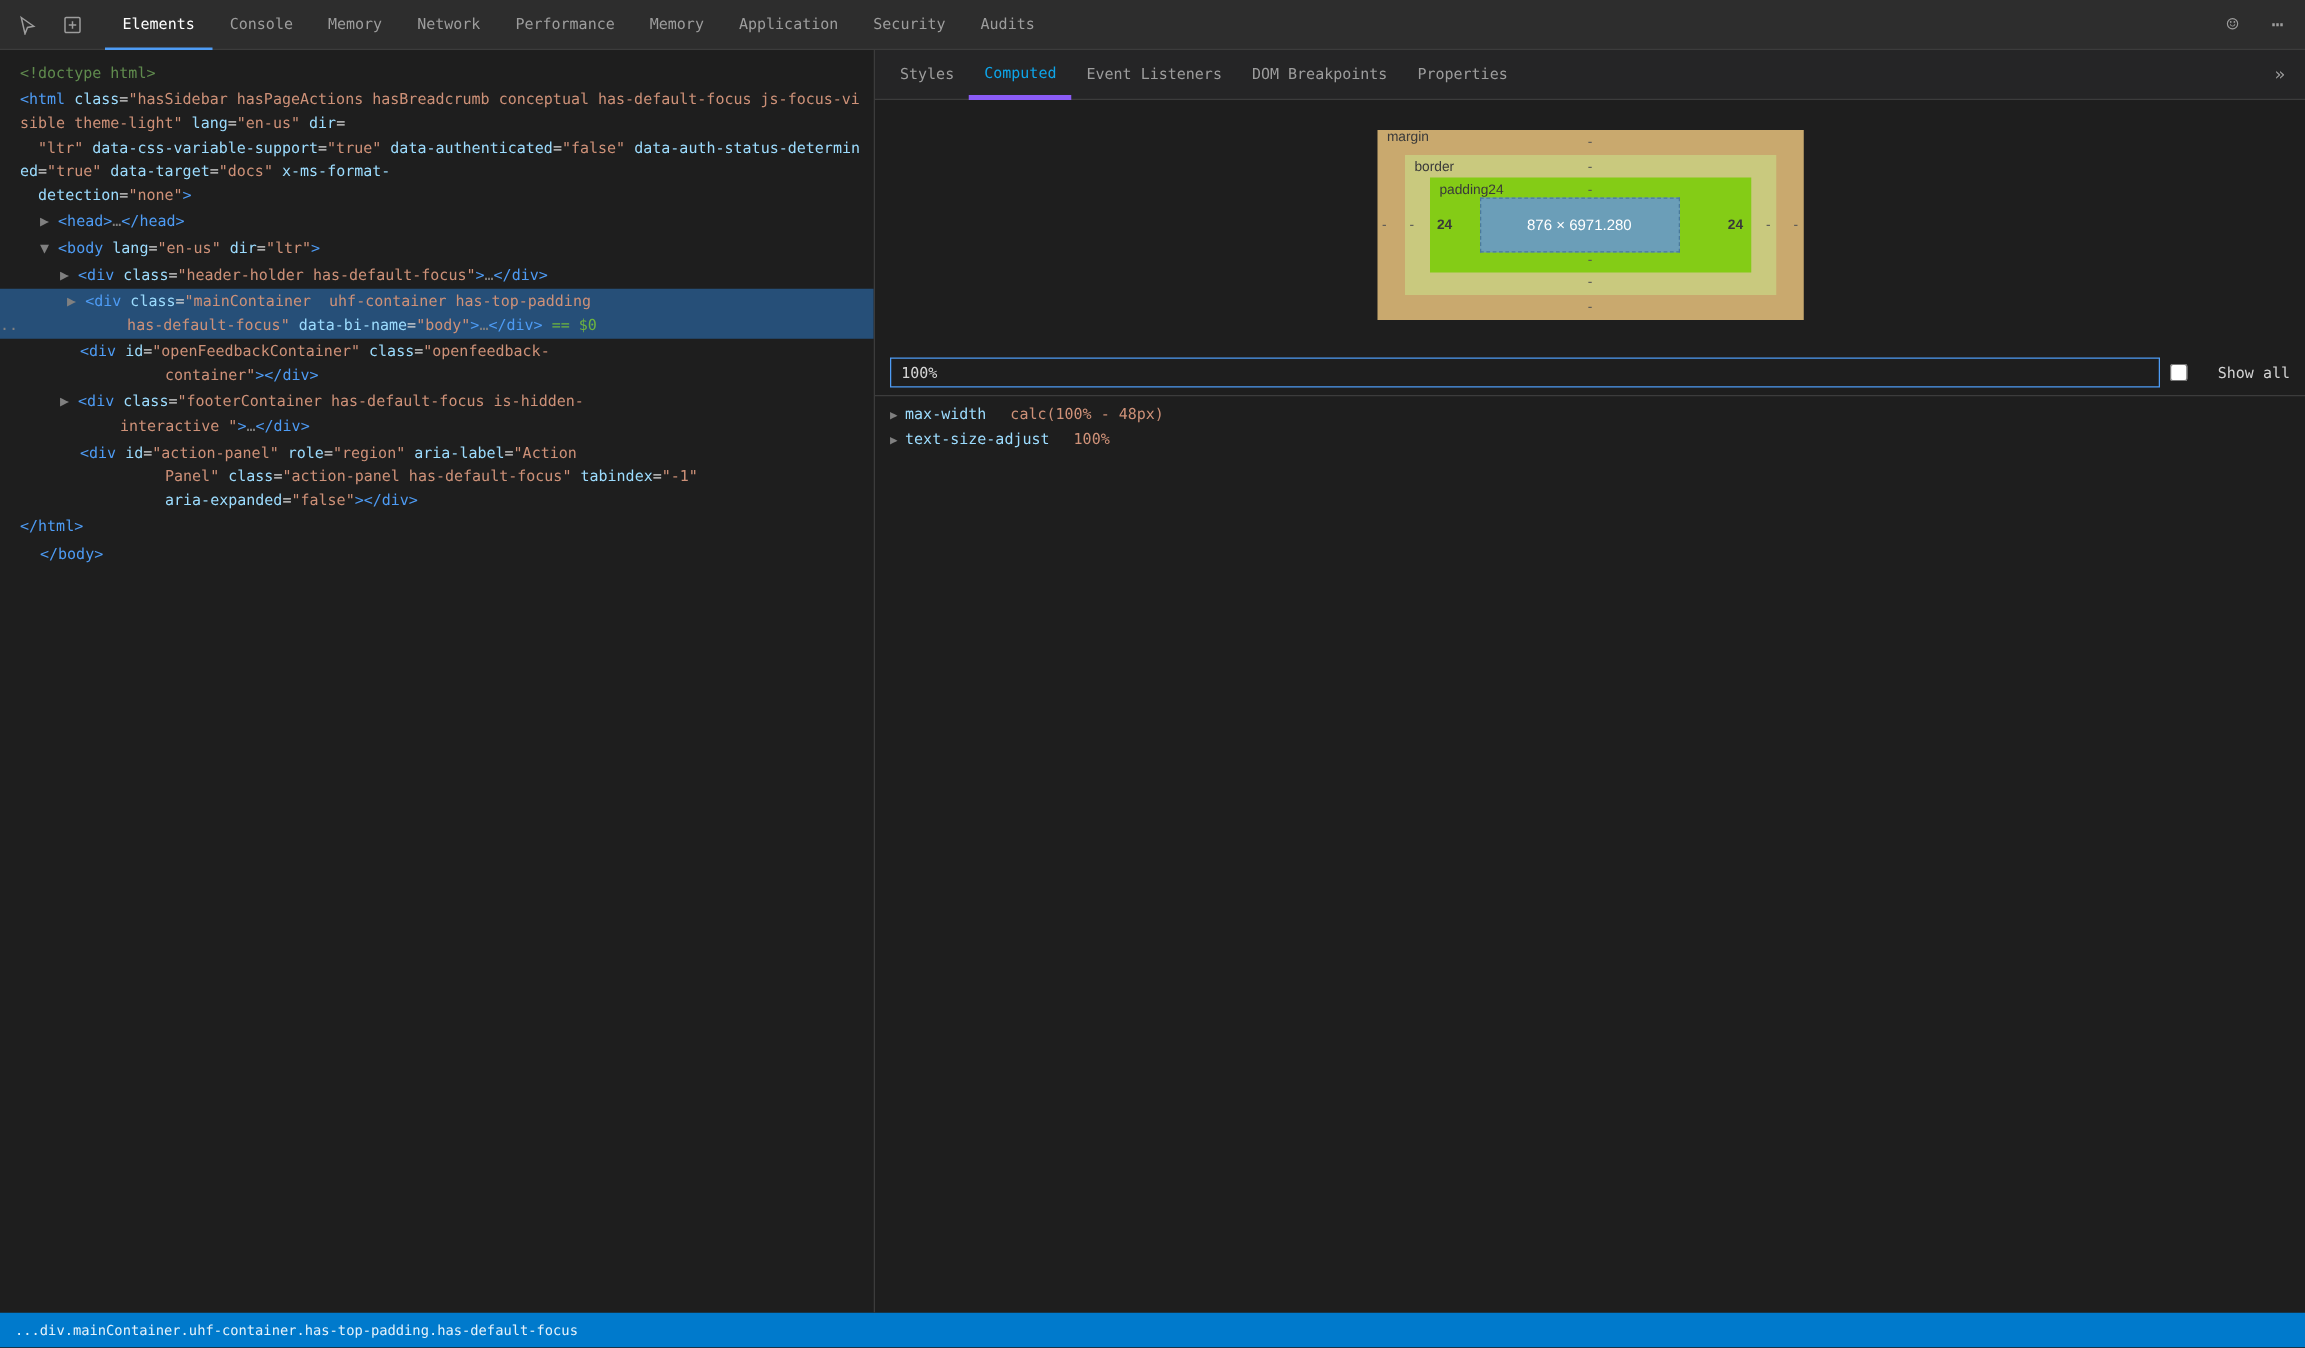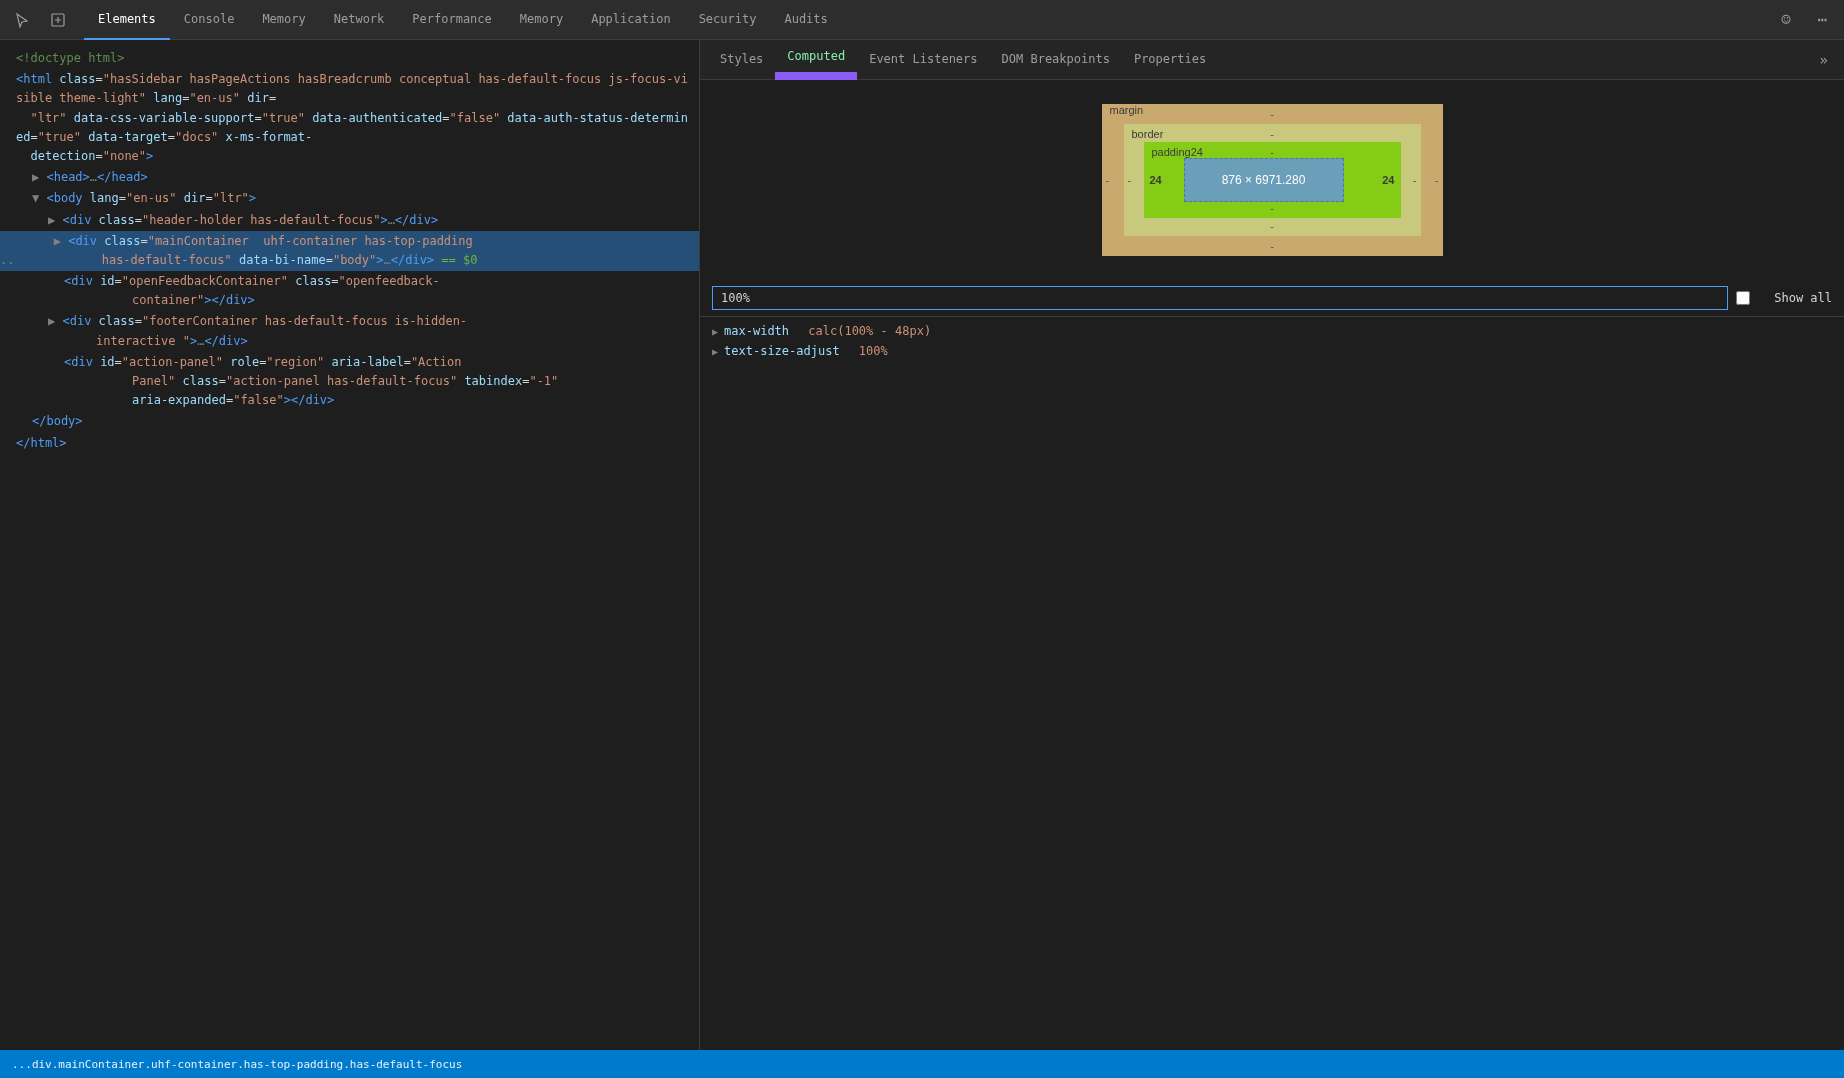--- a/index.html
+++ b/index.html
@@ -112,22 +112,22 @@
       padding: 0 12px;
       height: 40px;
       display: flex;
       align-items: center;
       color: #9d9d9d;
       cursor: pointer;
       font-size: 12px;
       border-bottom: 2px solid transparent;
     }
     .sub-tab.active {
-      color: #86efac;
-      border-bottom: 8px solid #8b5cf6;
+      color: #0ea5e9;
+      border-bottom: 4px solid #8b5cf6;
     }
     .sub-tabs-more {
       margin-left: auto;
       color: #9d9d9d;
       cursor: pointer;
       padding: 0 8px;
       font-size: 14px;
     }
 
     
@@ -256,22 +256,22 @@
     <div id="html-tree">
         <div class="html-line" style="padding-left: 16px; position: relative;"><span class="doctype">&lt;!doctype html&gt;</span></div>
         <div class="html-line" style="padding-left: 16px; position: relative;"><span class="tag">&lt;html</span> <span class="attr-name">class</span><span class="equals-sign">=</span><span class="attr-value">"hasSidebar hasPageActions hasBreadcrumb conceptual has-default-focus js-focus-visible theme-light"</span> <span class="attr-name">lang</span><span class="equals-sign">=</span><span class="attr-value">"en-us"</span> <span class="attr-name">dir</span><span class="equals-sign">=</span><span class="attr-value"><br>&nbsp;&nbsp;"ltr"</span> <span class="attr-name">data-css-variable-support</span><span class="equals-sign">=</span><span class="attr-value">"true"</span> <span class="attr-name">data-authenticated</span><span class="equals-sign">=</span><span class="attr-value">"false"</span> <span class="attr-name">data-auth-status-determined</span><span class="equals-sign">=</span><span class="attr-value">"true"</span> <span class="attr-name">data-target</span><span class="equals-sign">=</span><span class="attr-value">"docs"</span> <span class="attr-name">x-ms-format-</span><br>&nbsp;&nbsp;<span class="attr-name">detection</span><span class="equals-sign">=</span><span class="attr-value">"none"</span><span class="tag">&gt;</span></div>
         <div class="html-line" style="padding-left: 32px; position: relative;"><span style="color:#808080">▶</span> <span class="tag">&lt;head&gt;</span><span class="text-gray">…</span><span class="tag">&lt;/head&gt;</span></div>
         <div class="html-line" style="padding-left: 32px; position: relative;"><span style="color:#808080">▼</span> <span class="tag">&lt;body</span> <span class="attr-name">lang</span><span class="equals-sign">=</span><span class="attr-value">"en-us"</span> <span class="attr-name">dir</span><span class="equals-sign">=</span><span class="attr-value">"ltr"</span><span class="tag">&gt;</span></div>
         <div class="html-line" style="padding-left: 48px; position: relative;"><span style="color:#808080">▶</span> <span class="tag">&lt;div</span> <span class="attr-name">class</span><span class="equals-sign">=</span><span class="attr-value">"header-holder has-default-focus"</span><span class="tag">&gt;</span><span class="text-gray">…</span><span class="tag">&lt;/div&gt;</span></div>
         <div class="html-line highlighted" style="padding-left: 0px; position: relative;"><span style="color:#808080;padding-left:0px">.. </span><span style="display:inline-block;padding-left:32px"><span style="color:#808080">▶</span> <span class="tag">&lt;div</span> <span class="attr-name">class</span><span class="equals-sign">=</span><span class="attr-value">"mainContainer&nbsp; uhf-container has-top-padding</span><br><span style="display:inline-block;width:48px"></span><span class="attr-value">has-default-focus"</span> <span class="attr-name">data-bi-name</span><span class="equals-sign">=</span><span class="attr-value">"body"</span><span class="tag">&gt;</span><span class="text-gray">…</span><span class="tag">&lt;/div&gt;</span> <span style="color:#6db33f">== $0</span></span></div>
         <div class="html-line" style="padding-left: 64px; position: relative;"><span class="tag">&lt;div</span> <span class="attr-name">id</span><span class="equals-sign">=</span><span class="attr-value">"openFeedbackContainer"</span> <span class="attr-name">class</span><span class="equals-sign">=</span><span class="attr-value">"openfeedback-</span><br><span style="display:inline-block;width:68px"></span><span class="attr-value">container"</span><span class="tag">&gt;&lt;/div&gt;</span></div>
         <div class="html-line" style="padding-left: 48px; position: relative;"><span style="color:#808080">▶</span> <span class="tag">&lt;div</span> <span class="attr-name">class</span><span class="equals-sign">=</span><span class="attr-value">"footerContainer has-default-focus is-hidden-</span><br><span style="display:inline-block;width:48px"></span><span class="attr-value">interactive&nbsp;"</span><span class="tag">&gt;</span><span class="text-gray">…</span><span class="tag">&lt;/div&gt;</span></div>
         <div class="html-line" style="padding-left: 64px; position: relative;"><span class="tag">&lt;div</span> <span class="attr-name">id</span><span class="equals-sign">=</span><span class="attr-value">"action-panel"</span> <span class="attr-name">role</span><span class="equals-sign">=</span><span class="attr-value">"region"</span> <span class="attr-name">aria-label</span><span class="equals-sign">=</span><span class="attr-value">"Action</span><br><span style="display:inline-block;width:68px"></span><span class="attr-value">Panel"</span> <span class="attr-name">class</span><span class="equals-sign">=</span><span class="attr-value">"action-panel has-default-focus"</span> <span class="attr-name">tabindex</span><span class="equals-sign">=</span><span class="attr-value">"-1"</span><br><span style="display:inline-block;width:68px"></span><span class="attr-name">aria-expanded</span><span class="equals-sign">=</span><span class="attr-value">"false"</span><span class="tag">&gt;&lt;/div&gt;</span></div>
+        <div class="html-line" style="padding-left: 16px; position: relative;"><span class="tag">&lt;/html&gt;</span></div>
         <div class="html-line" style="padding-left: 32px; position: relative;"><span class="tag">&lt;/body&gt;</span></div>
-        <div class="html-line" style="padding-left: 16px; position: relative;"><span class="tag">&lt;/html&gt;</span></div>
       </div>
   </div>
 
   <div class="right-panel">
 
     <div class="sub-tabs">
       <div id="sub-tabs-container" style="display:flex;">
           <div class="sub-tab">Styles</div>
           <div class="sub-tab active">Computed</div>
           <div class="sub-tab">Event Listeners</div>

